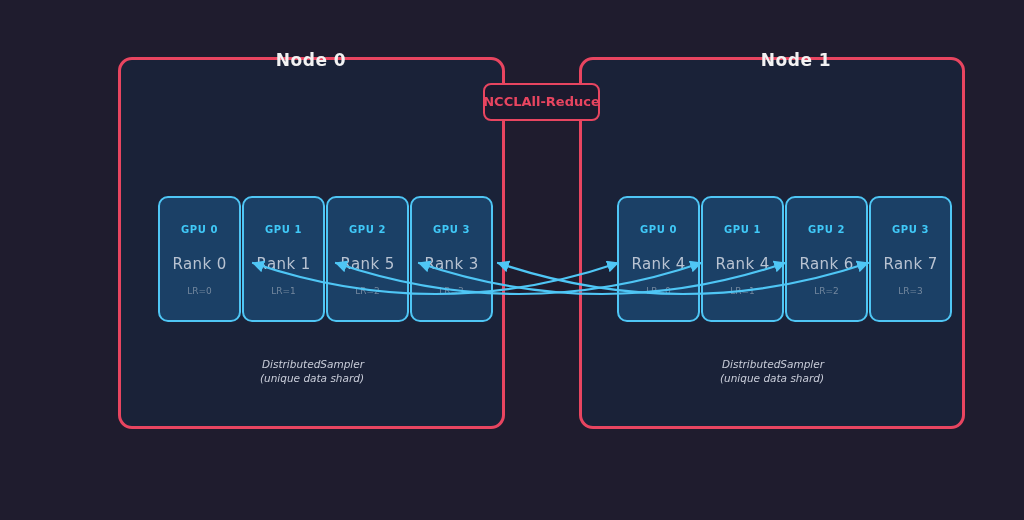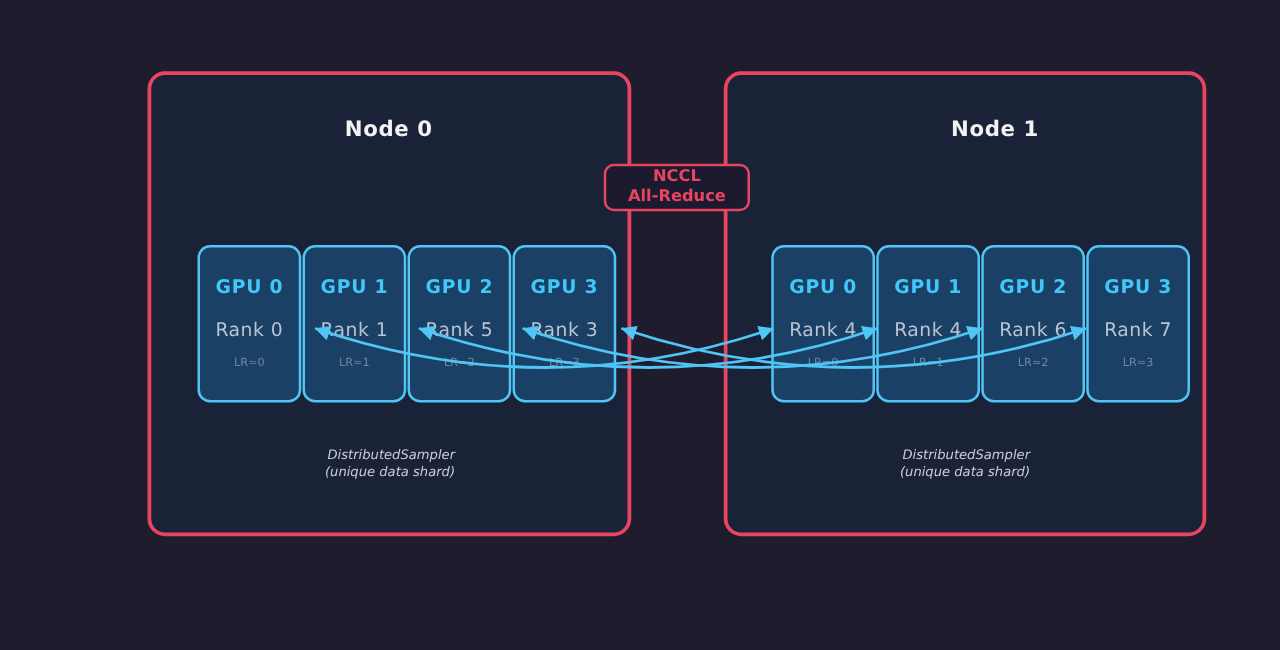--- a/index.html
+++ b/index.html
@@ -26,41 +26,40 @@
   .node-1{left:579px;top:57px;width:386px;height:372px;}
   .node-title{
     position:absolute;
     top:60px;
     transform:translate(-50%,-50%);
     color:var(--node-title);
     font-size:17px;font-weight:bold;
     letter-spacing:.5px;
     white-space:nowrap;
     z-index:6;
-    margin-top:44px;
   }
   .node-title-0{left:311px;}
   .node-title-1{left:796px;}
   
   .gpu{
     position:absolute;
     top:196px;width:83px;height:126px;
     background:var(--gpu-fill);
     border:2.5px solid var(--cyan);
     border-radius:10px;
     box-sizing:border-box;
     z-index:2;
   }
   .gpu-line{
     position:absolute;left:0;right:0;
     text-align:center;
     transform:translateY(-50%);
     white-space:nowrap;
   }
-  .gpu-name{top:31px;color:var(--gpu-title);font-size:15px;font-weight:bold;letter-spacing:.6px;}
+  .gpu-name{top:31px;color:var(--gpu-title);font-size:10px;font-weight:bold;letter-spacing:.6px;}
   .gpu-rank{top:66px;color:var(--rank);font-size:15px;letter-spacing:.4px;}
   .gpu-lr{top:93px;color:var(--lr);font-size:9px;}
   
   .arrows{
     position:absolute;left:0;top:0;
     width:1024px;height:520px;
     z-index:3;pointer-events:none;
   }
   .arc{
     fill:none;
@@ -72,24 +71,23 @@
   }
   .ah{fill:var(--cyan);}
   
   .nccl{
     position:absolute;
     left:483px;top:83px;width:117px;height:38px;
     background:var(--nccl-fill);
     border:2.5px solid var(--red);
     border-radius:8px;
     box-sizing:border-box;
-    display:flex;flex-direction:column;
+    display:flex;flex-direction:row;
     align-items:center;justify-content:center;
     z-index:5;
-    margin-top:48px;
   }
   .nccl span{
     color:var(--red);
     font-size:13px;font-weight:bold;
     line-height:16px;
     white-space:nowrap;
   }
   
   .sampler{
     position:absolute;

